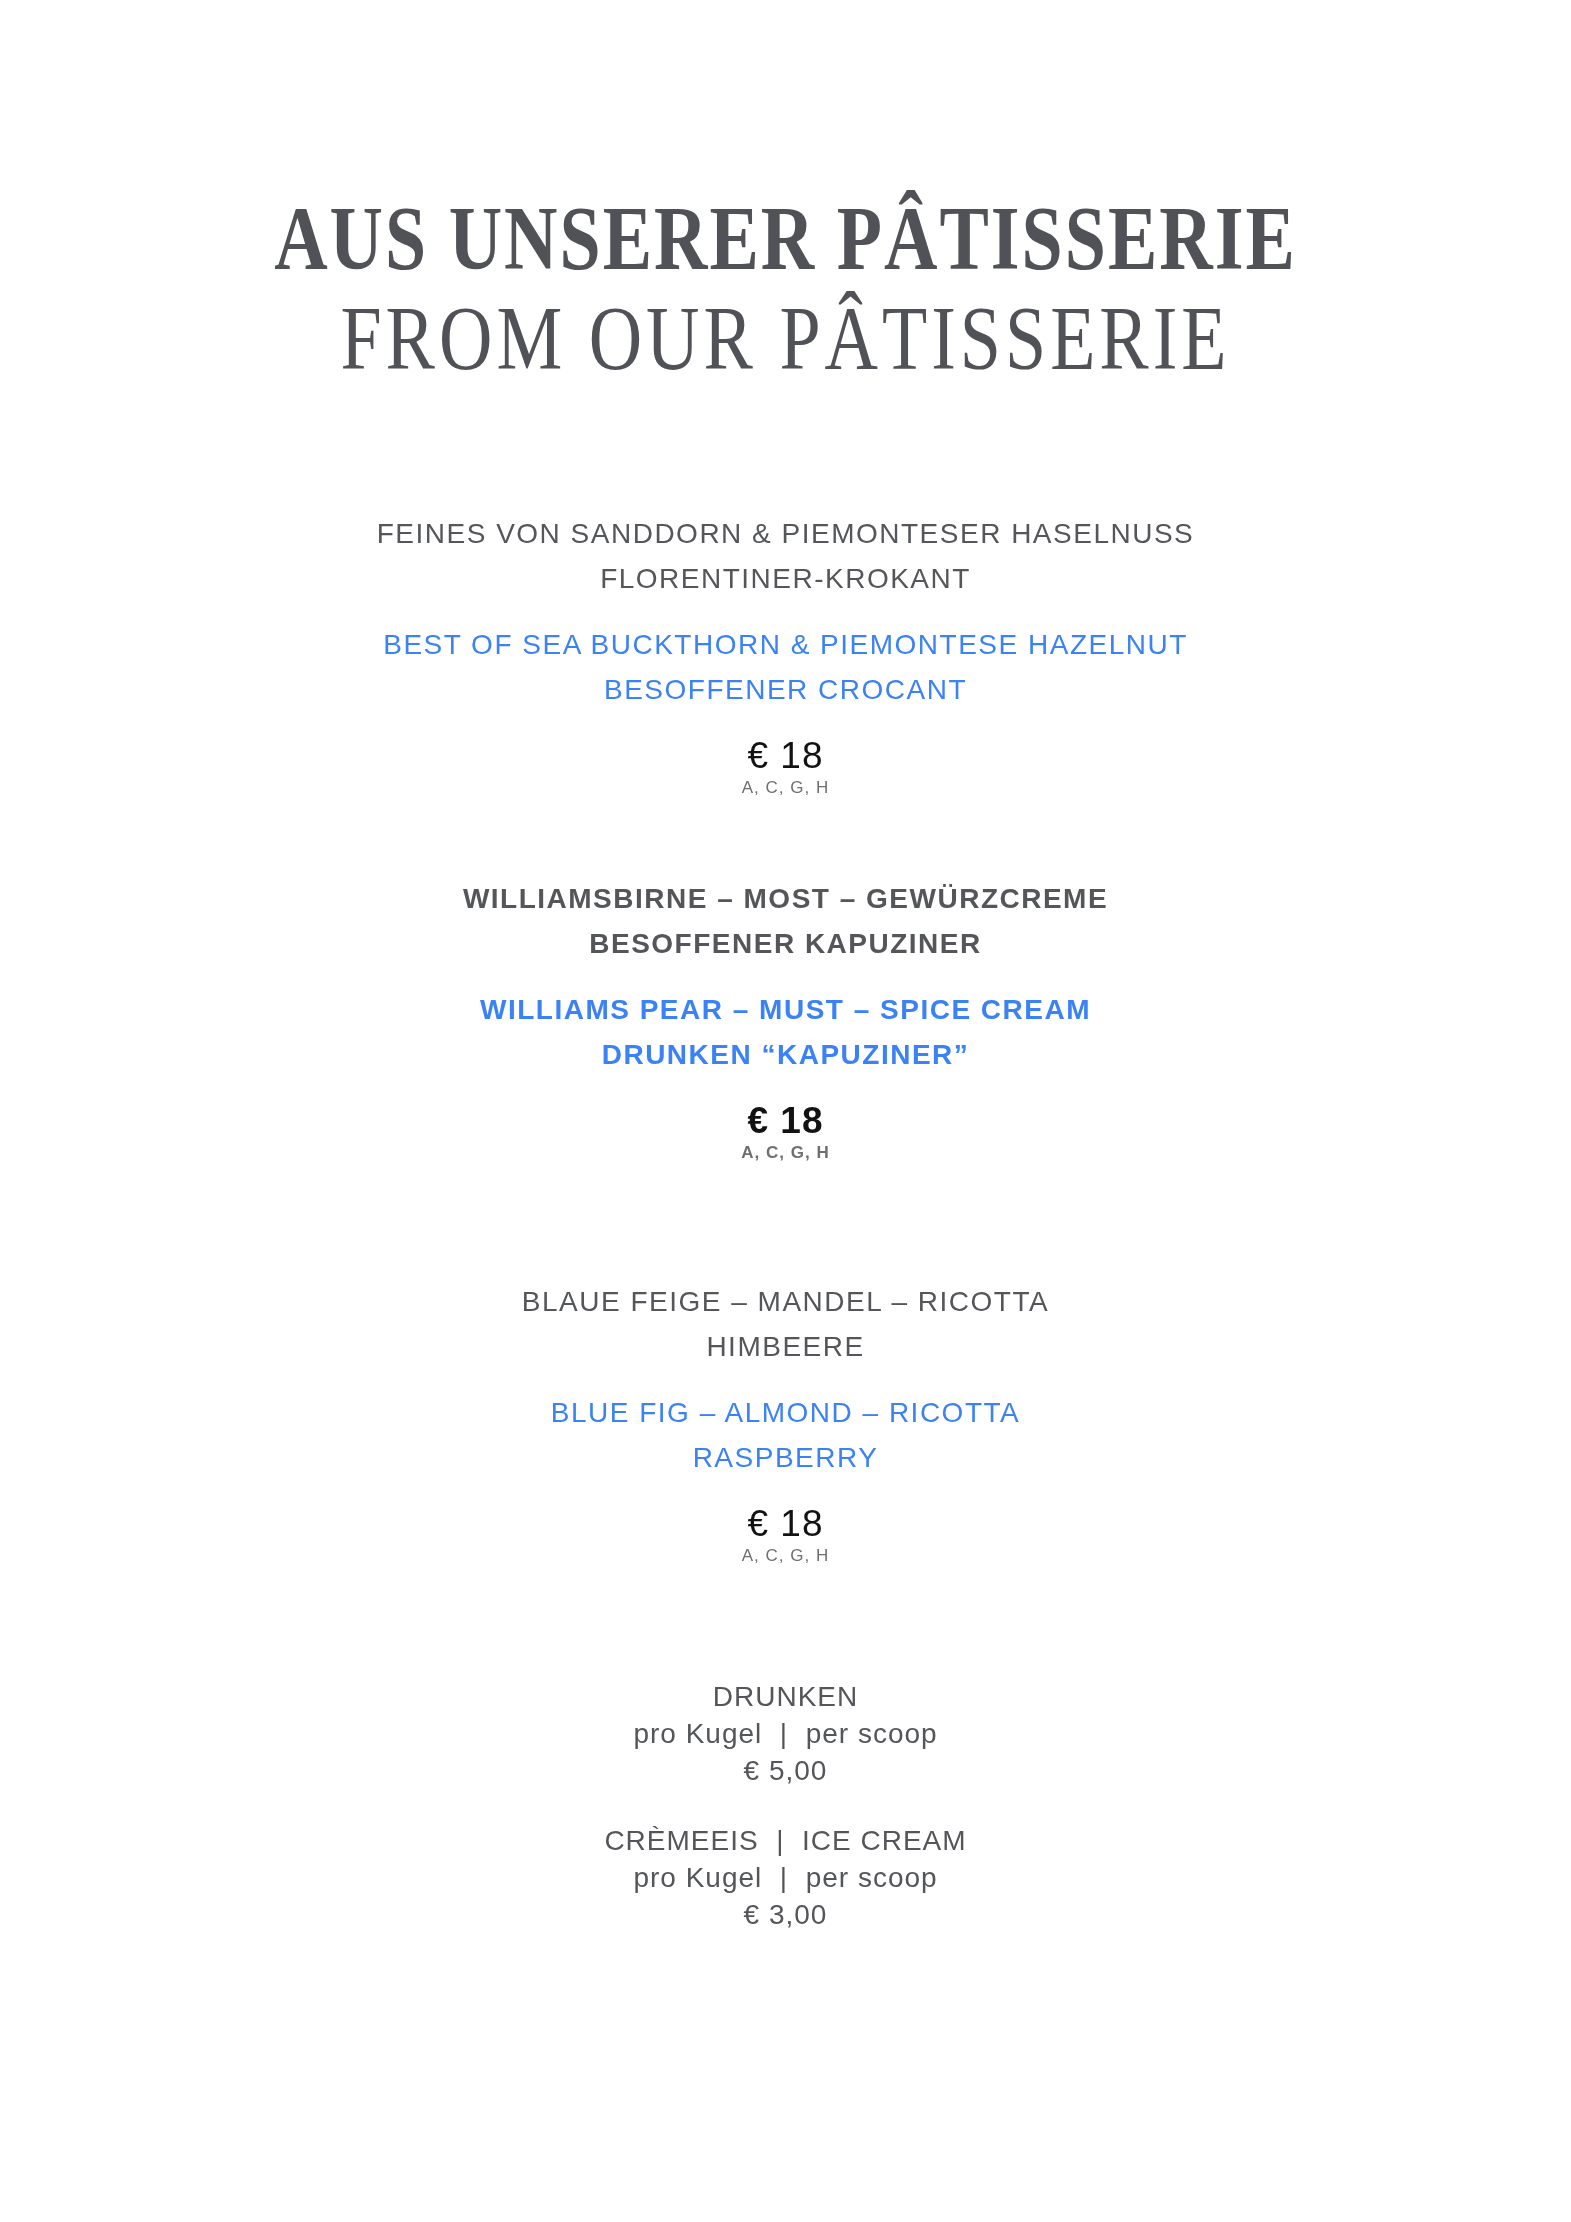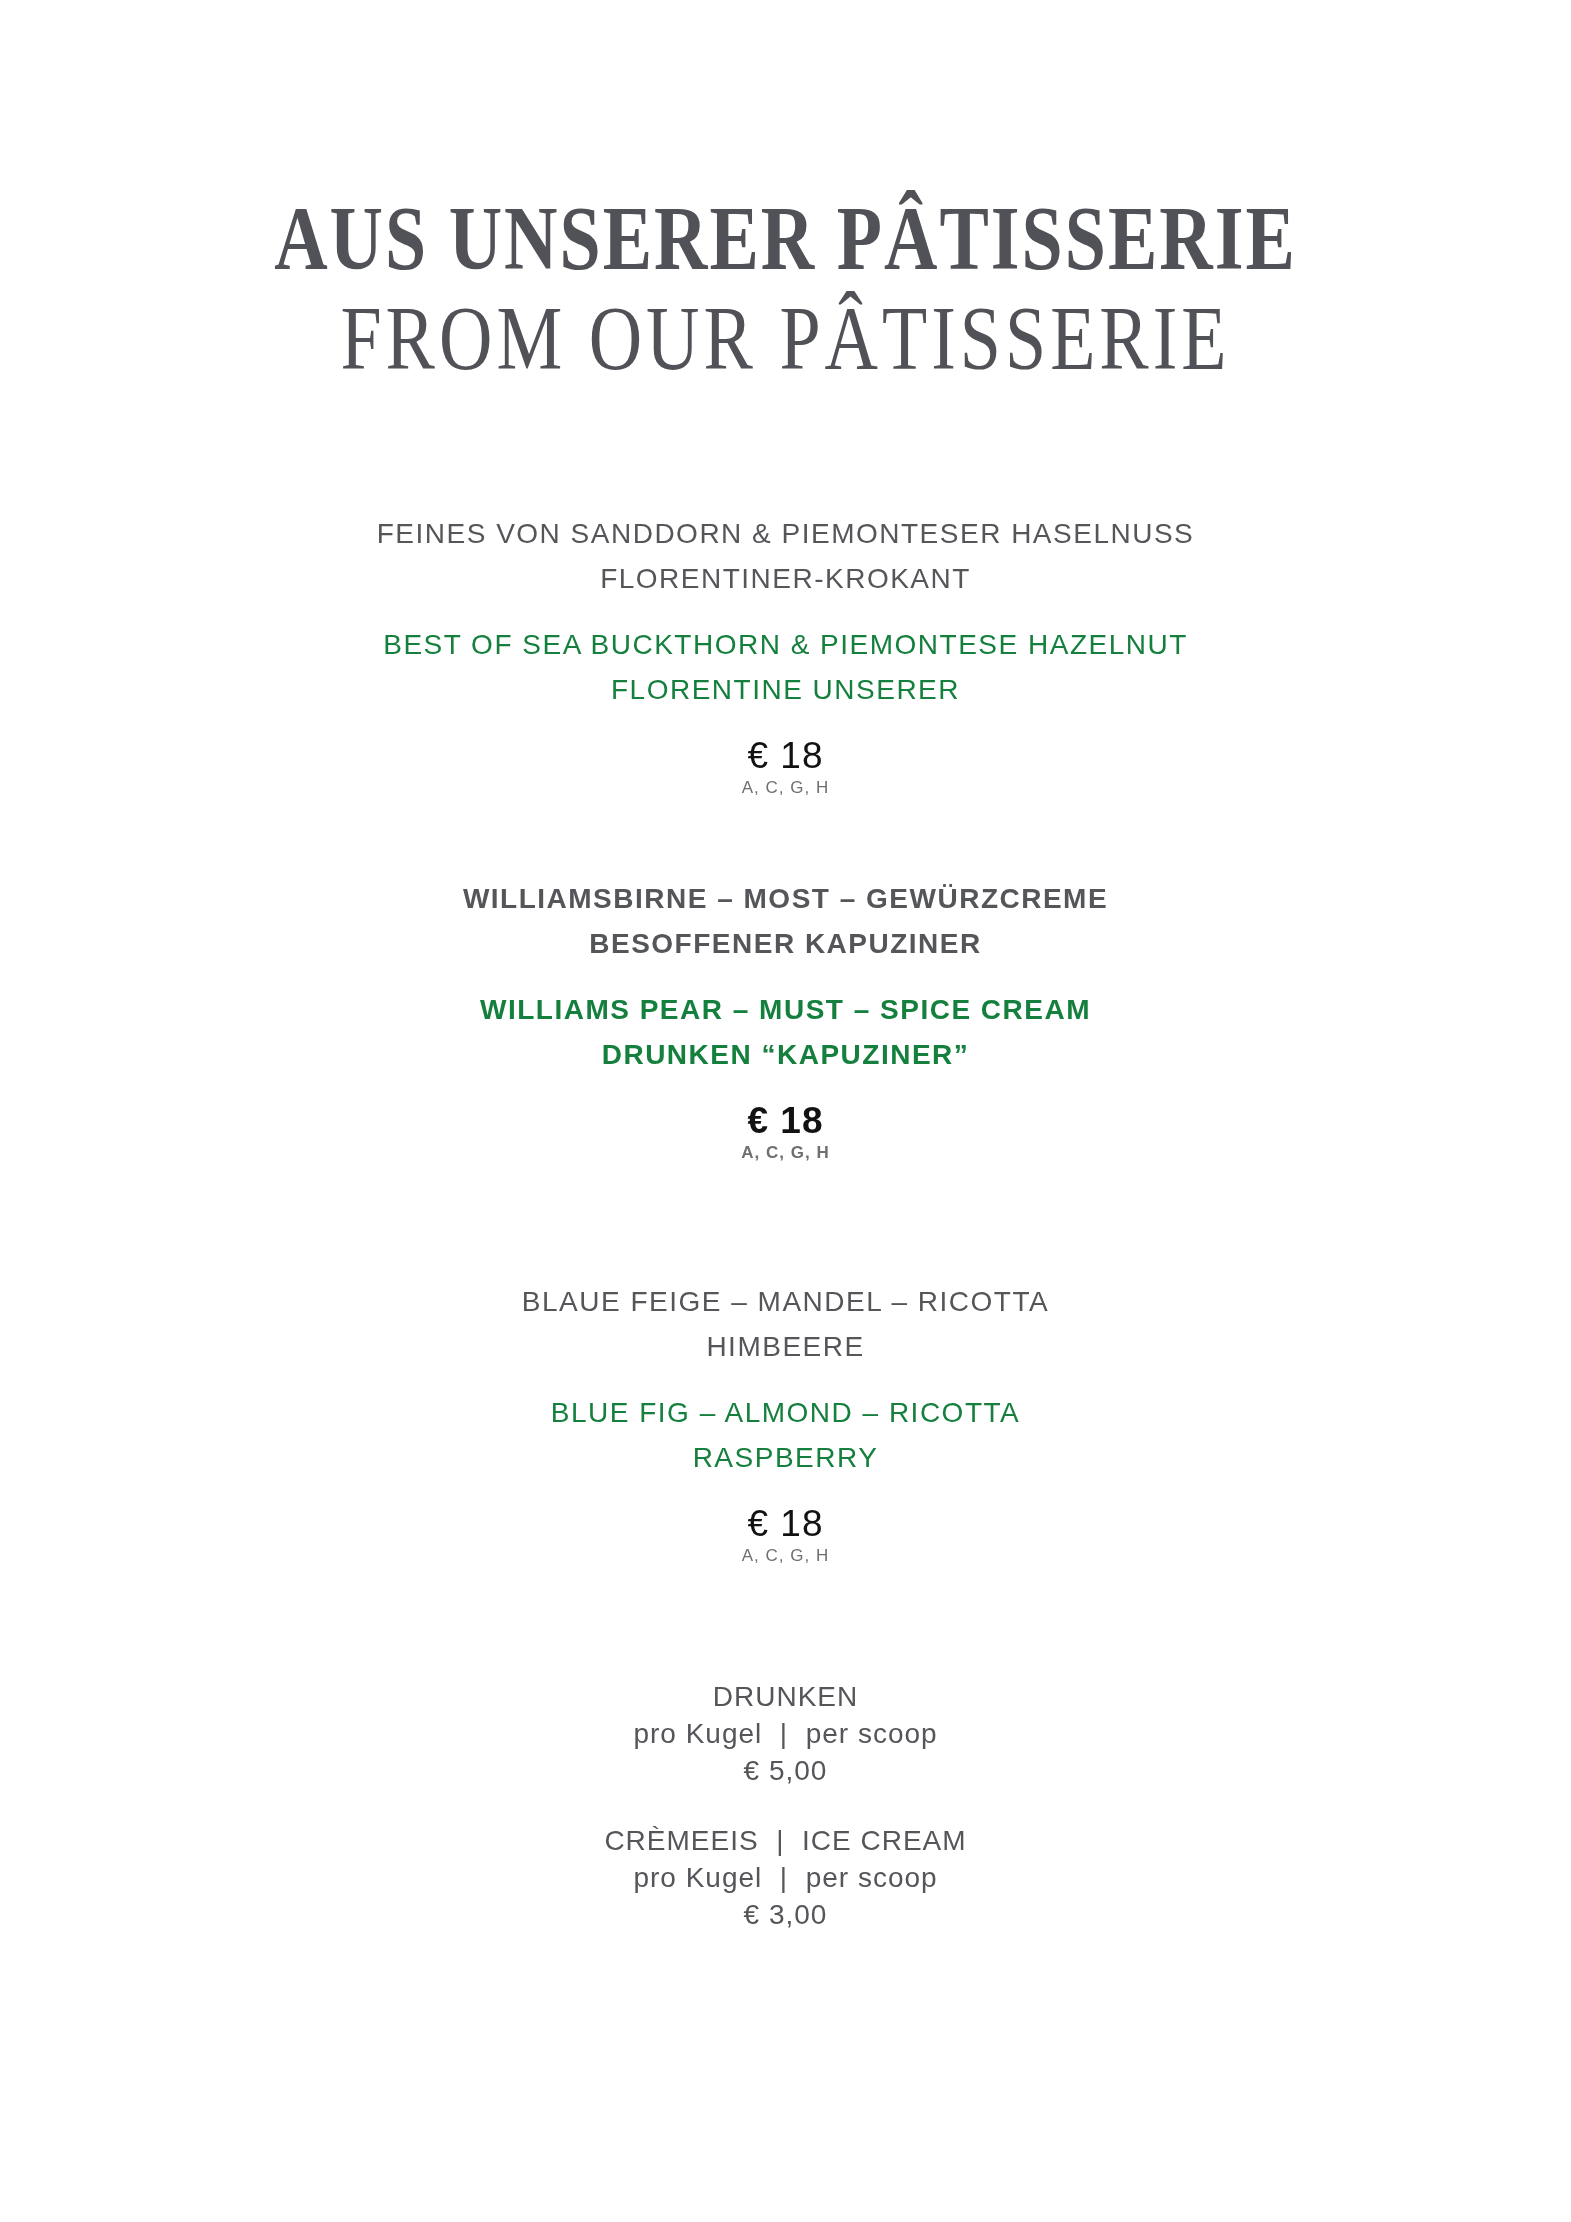--- a/index.html
+++ b/index.html
@@ -38,21 +38,21 @@
     line-height: 45px;
     letter-spacing: 1.5px;
     color: #55565a;
     white-space: pre-wrap;
   }
   .name-en { margin-top: 21px; }
   .name-en div {
     font-size: 28px;
     line-height: 45px;
     letter-spacing: 1.5px;
-    color: #15803d;
+    color: #3b82f6;
     white-space: pre-wrap;
   }
   .price {
     margin-top: 24px;
     font-size: 37px;
     line-height: 40px;
     letter-spacing: 1px;
     color: #121212;
     white-space: pre-wrap;
   }
@@ -84,21 +84,21 @@
     <div class="title-line title-en"><span class="stretch">FROM OUR PÂTISSERIE</span></div>
   </div>
 
   <div class="item item-1">
     <div class="name-de">
       <div>FEINES VON SANDDORN &amp; PIEMONTESER HASELNUSS</div>
       <div>FLORENTINER-KROKANT</div>
     </div>
     <div class="name-en">
       <div>BEST OF SEA BUCKTHORN &amp; PIEMONTESE HAZELNUT</div>
-      <div>FLORENTINE UNSERER</div>
+      <div>BESOFFENER CROCANT</div>
     </div>
     <div class="price">€ 18</div>
     <div class="allergens">A, C, G, H</div>
   </div>
 
   <div class="item item-2">
     <div class="name-de">
       <div>WILLIAMSBIRNE – MOST – GEWÜRZCREME</div>
       <div>BESOFFENER KAPUZINER</div>
     </div>

